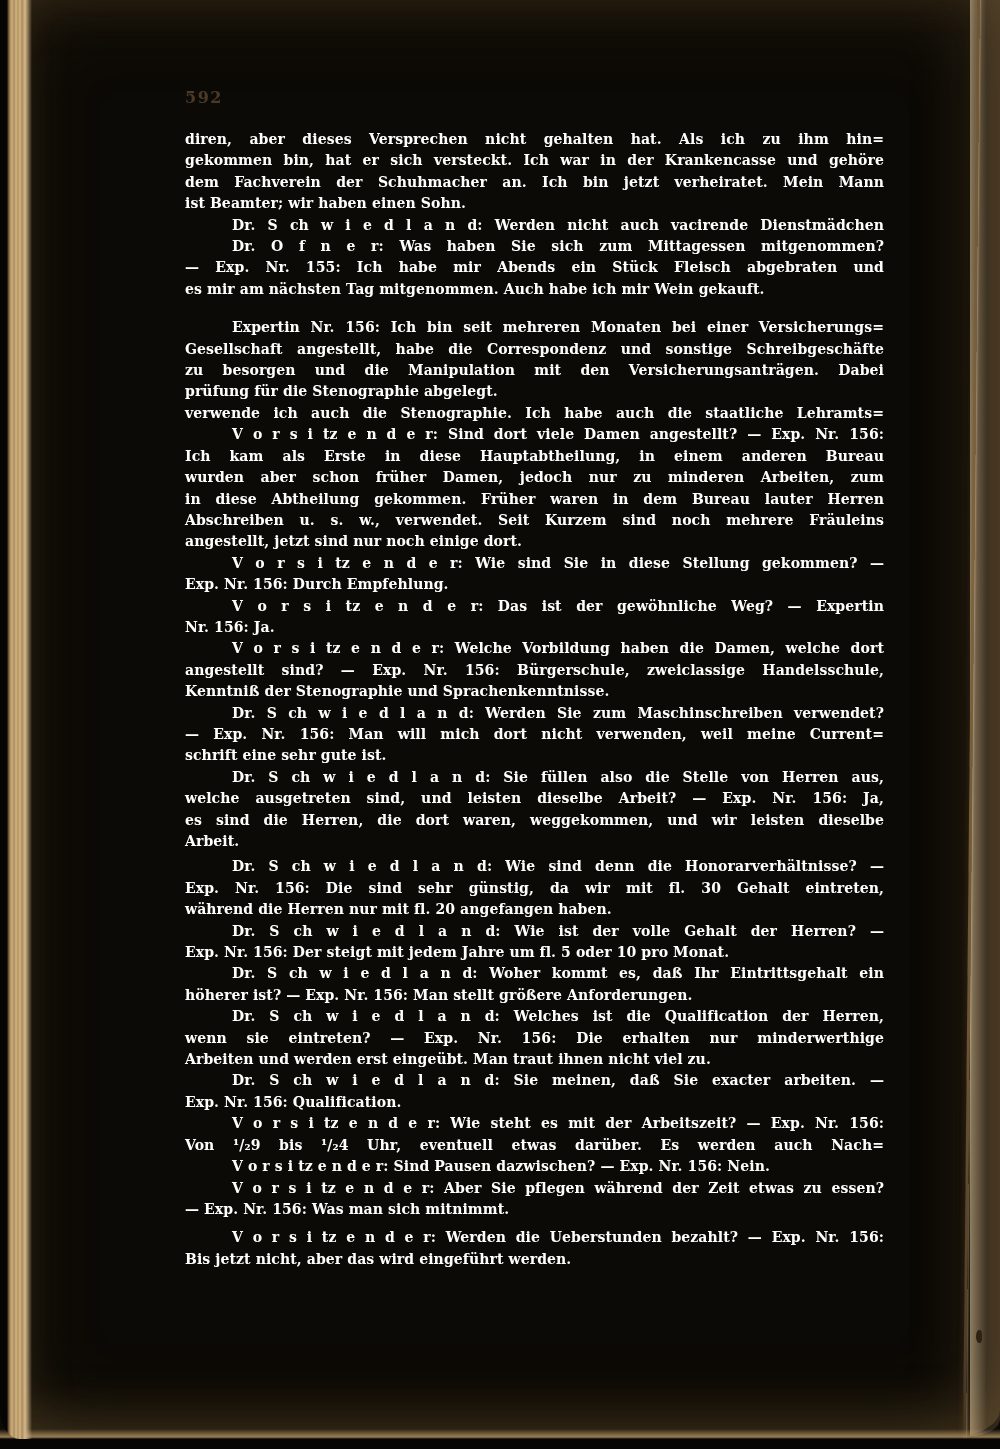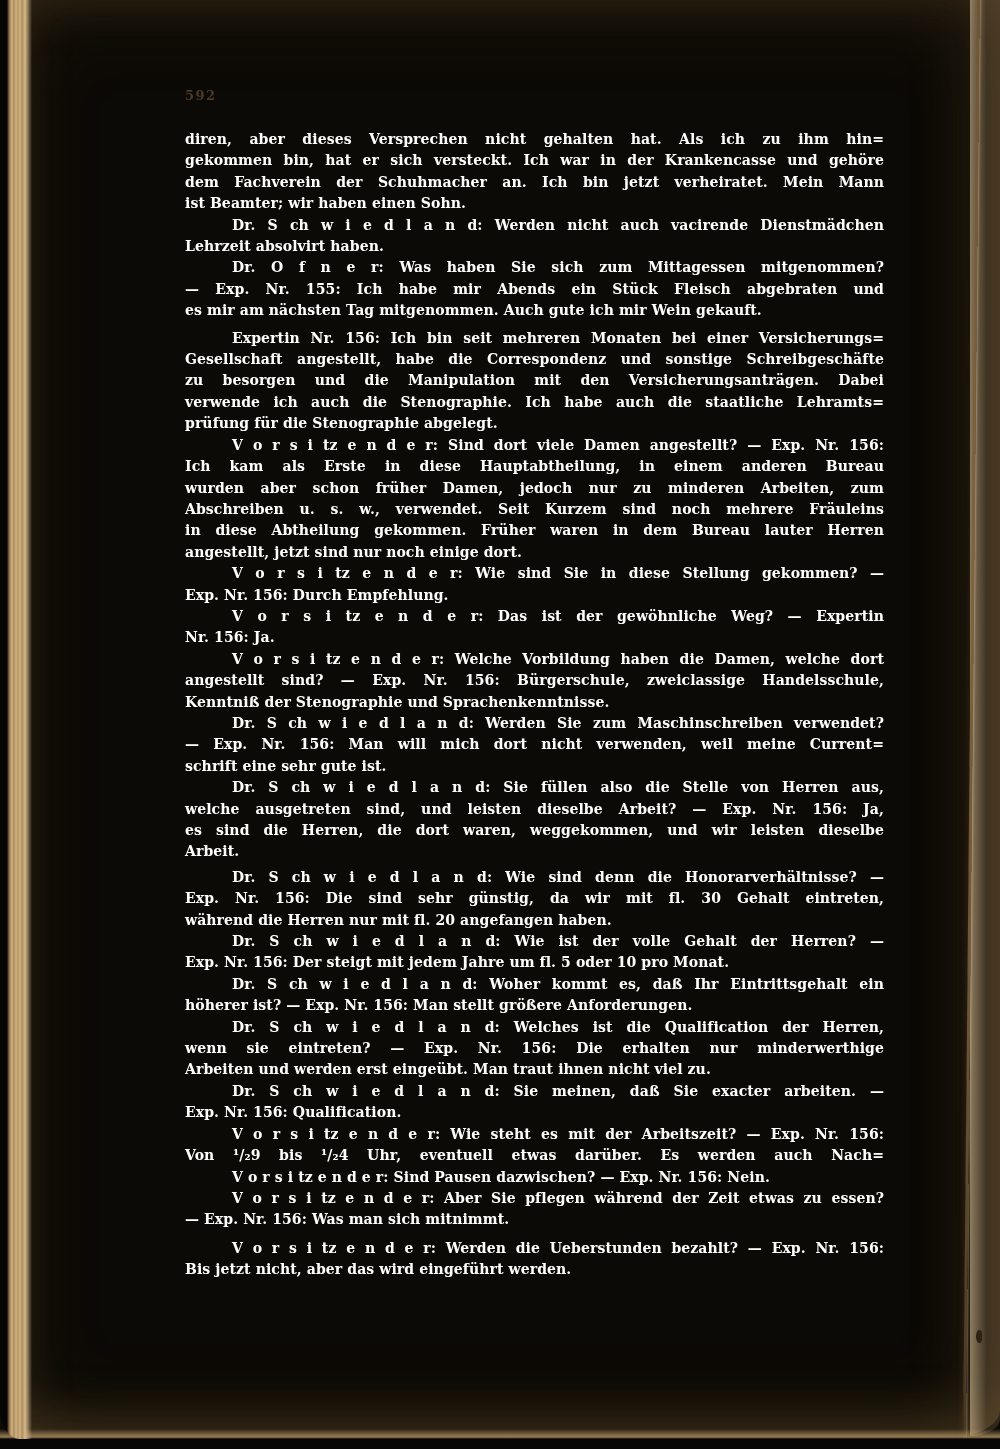--- a/index.html
+++ b/index.html
@@ -53,31 +53,31 @@
     background: linear-gradient(180deg, #6e5635, #80633e 40%, #6a5233 75%, #47351f);
     transform: rotate(0.55deg);
     box-shadow: 1px 0 2px rgba(255,236,200,.35), -2px 0 4px rgba(95,72,42,.25);
   }
   .fold-notch {
     position: absolute; right: 18px; top: 1330px; width: 6px; height: 13px; z-index: 3;
     background: #2e2213; border-radius: 50% 40% 40% 50%;
   }
   .pagenum {
     position: absolute; left: 176px; top: 88px;
-    font-size: 13px; font-weight: bold; letter-spacing: 1.5px;
+    font-size: 16px; font-weight: bold; letter-spacing: 1.5px;
     color: #4a3a26;
   }
   .textblock {
     position: absolute; left: 176px; top: 129px; width: 699px;
     color: #ffffff;
     font-size: 14px; font-weight: bold;
     text-shadow: 0.25px 0 0 rgba(74,58,38,.55);
   }
   .para { margin: 0; }
-  .para:nth-child(4)  { margin-top: 6px; }
+  .para:nth-child(4)  { margin-top: 17px; }
   .para:nth-child(11) { margin-top: 4px; }
   .para:nth-child(19) { margin-top: 7px; }
   .line {
     line-height: 21.4px;
     text-align: justify;
     text-align-last: justify;
     letter-spacing: 0.1px;
     white-space: normal;
   }
   .line.last { text-align-last: left; }
@@ -90,40 +90,39 @@
   <div class="pagenum">592</div>
   <div class="textblock">
       <div class="para">
         <div class="line">diren, aber dieses Versprechen nicht gehalten hat. Als ich zu ihm hin=</div>
         <div class="line">gekommen bin, hat er sich versteckt. Ich war in der Krankencasse und gehöre</div>
         <div class="line">dem Fachverein der Schuhmacher an. Ich bin jetzt verheiratet. Mein Mann</div>
         <div class="line last">ist Beamter; wir haben einen Sohn.</div>
       </div>
       <div class="para indent">
         <div class="line">Dr. S ch w i e d l a n d:  Werden nicht auch vacirende Dienstmädchen</div>
-        <div class="line last">Lehrzeit absolvirt haben.</div>
       </div>
       <div class="para indent">
         <div class="line">Dr. O f n e r:  Was haben Sie sich zum Mittagessen mitgenommen?</div>
         <div class="line">— Exp. Nr. 155: Ich habe mir Abends ein Stück Fleisch abgebraten und</div>
-        <div class="line last">es mir am nächsten Tag mitgenommen. Auch gute ich mir Wein gekauft.</div>
+        <div class="line last">es mir am nächsten Tag mitgenommen. Auch habe ich mir Wein gekauft.</div>
       </div>
       <div class="para indent">
         <div class="line">Expertin Nr. 156: Ich bin seit mehreren Monaten bei einer Versicherungs=</div>
         <div class="line">Gesellschaft angestellt, habe die Correspondenz und sonstige Schreibgeschäfte</div>
         <div class="line">zu besorgen und die Manipulation mit den Versicherungsanträgen. Dabei</div>
+        <div class="line last">prüfung für die Stenographie abgelegt.</div>
         <div class="line">verwende ich auch die Stenographie. Ich habe auch die staatliche Lehramts=</div>
-        <div class="line last">prüfung für die Stenographie abgelegt.</div>
       </div>
       <div class="para indent">
         <div class="line">V o r s i tz e n d e r:  Sind dort viele Damen angestellt? — Exp. Nr. 156:</div>
         <div class="line">Ich kam als Erste in diese Hauptabtheilung, in einem anderen Bureau</div>
         <div class="line">wurden aber schon früher Damen, jedoch nur zu minderen Arbeiten, zum</div>
+        <div class="line">in diese Abtheilung gekommen. Früher waren in dem Bureau lauter Herren</div>
         <div class="line">Abschreiben u. s. w., verwendet. Seit Kurzem sind noch mehrere Fräuleins</div>
-        <div class="line">in diese Abtheilung gekommen. Früher waren in dem Bureau lauter Herren</div>
         <div class="line last">angestellt, jetzt sind nur noch einige dort.</div>
       </div>
       <div class="para indent">
         <div class="line">V o r s i tz e n d e r:  Wie sind Sie in diese Stellung gekommen? —</div>
         <div class="line last">Exp. Nr. 156: Durch Empfehlung.</div>
       </div>
       <div class="para indent">
         <div class="line">V o r s i tz e n d e r:  Das ist der gewöhnliche Weg? — Expertin</div>
         <div class="line last">Nr. 156: Ja.</div>
       </div>

